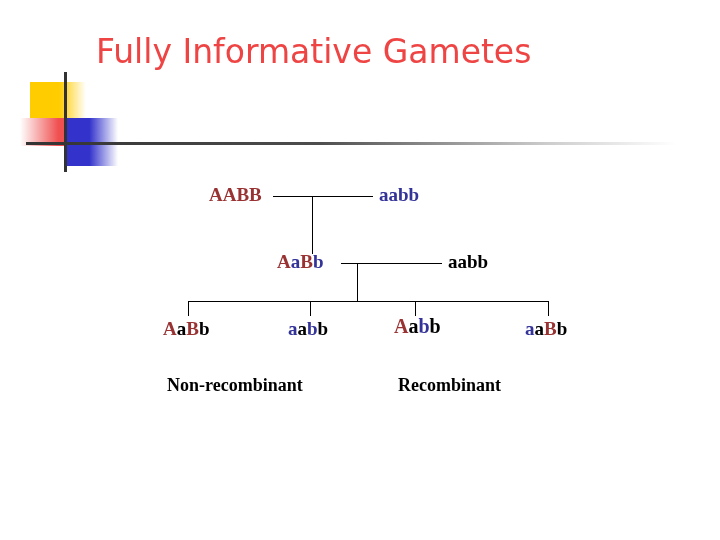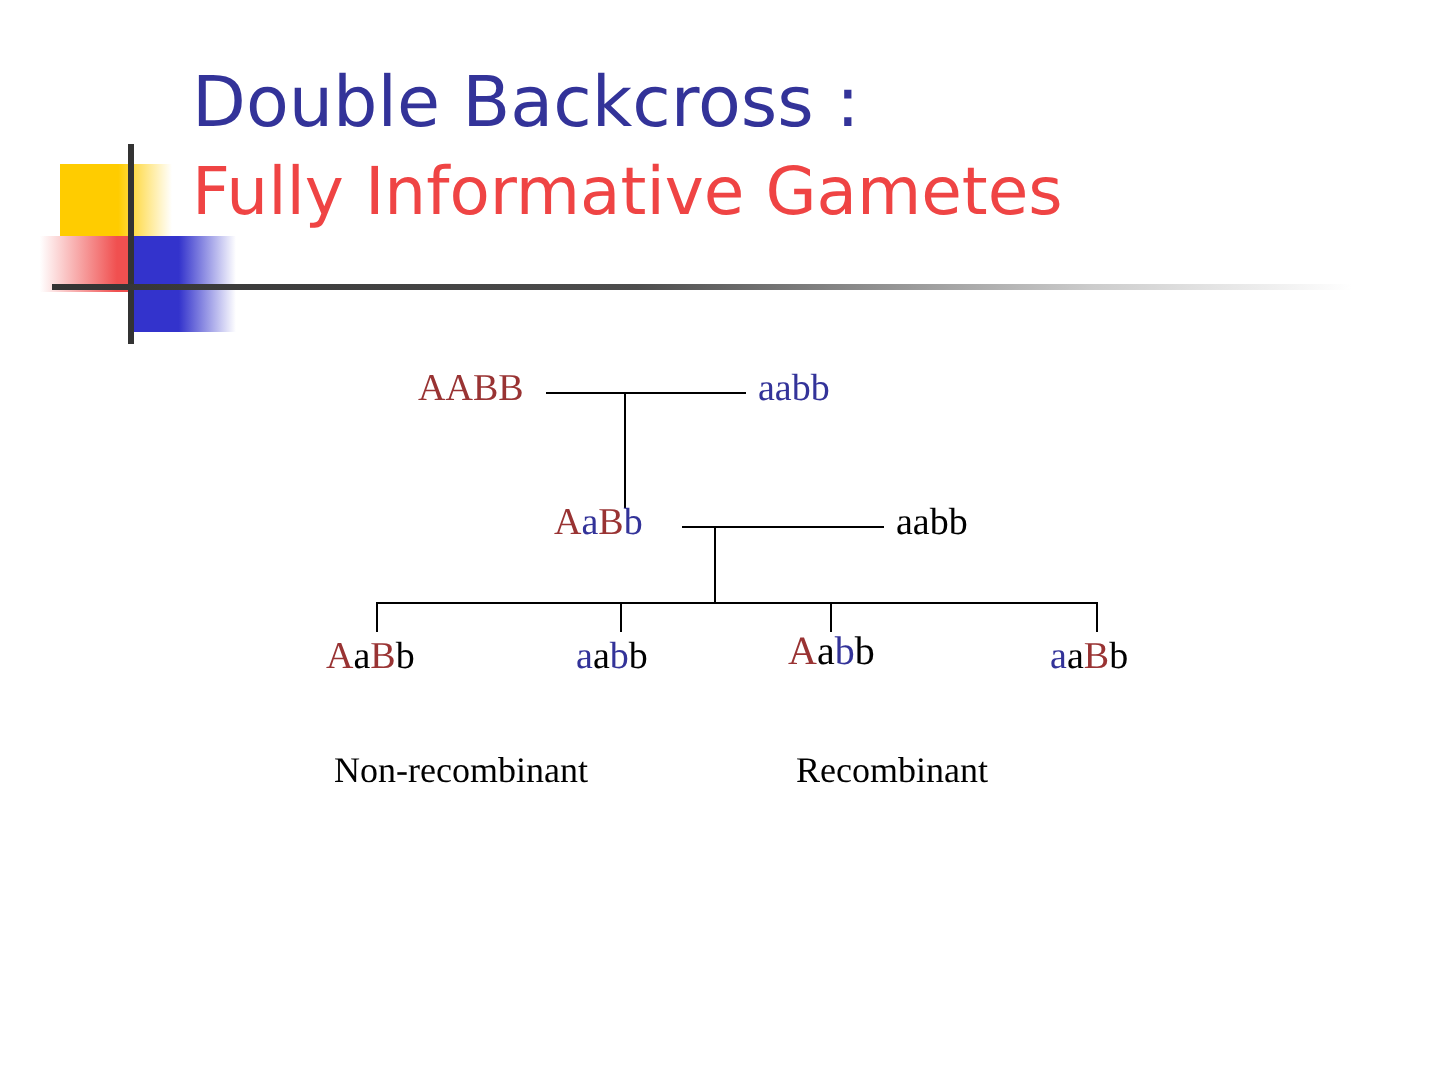--- a/index.html
+++ b/index.html
@@ -106,20 +106,21 @@
     background: linear-gradient(to right, #333333 0%, #4d4d4d 45%, #cccccc 80%, #ffffff 100%);
   }
 
   
   .diagram {
     position: absolute;
     left: 0;
     top: 0;
     width: 720px;
     height: 540px;
+    font-weight: bold;
   }
   .gt {
     position: absolute;
     font-family: "Liberation Serif", "DejaVu Serif", serif;
     font-size: 19px;
     line-height: 22px;
     white-space: nowrap;
     color: #000000;
   }
   .gt.big {
@@ -154,21 +155,20 @@
 
   <div class="logo">
     <div class="sq-yellow"></div>
     <div class="sq-red"></div>
     <div class="sq-blue"></div>
     <div class="cross-v"></div>
     <div class="cross-h"></div>
   </div>
 
   <div class="title-wrap">
-    <div class="title-line1">Double Backcross :</div>
     <div class="title-line2">Fully Informative Gametes</div>
   </div>
   <div class="title-rule"></div>
 
   <div class="diagram">
 
     <div class="gt" id="g1-left" style="left:209px; top:184px;"><span class="cR">AABB</span></div>
     <div class="gt" id="g1-right" style="left:379px; top:184px;"><span class="cB">aabb</span></div>
 
     <div class="hline" style="left:273px; top:196px; width:100px;"></div>

